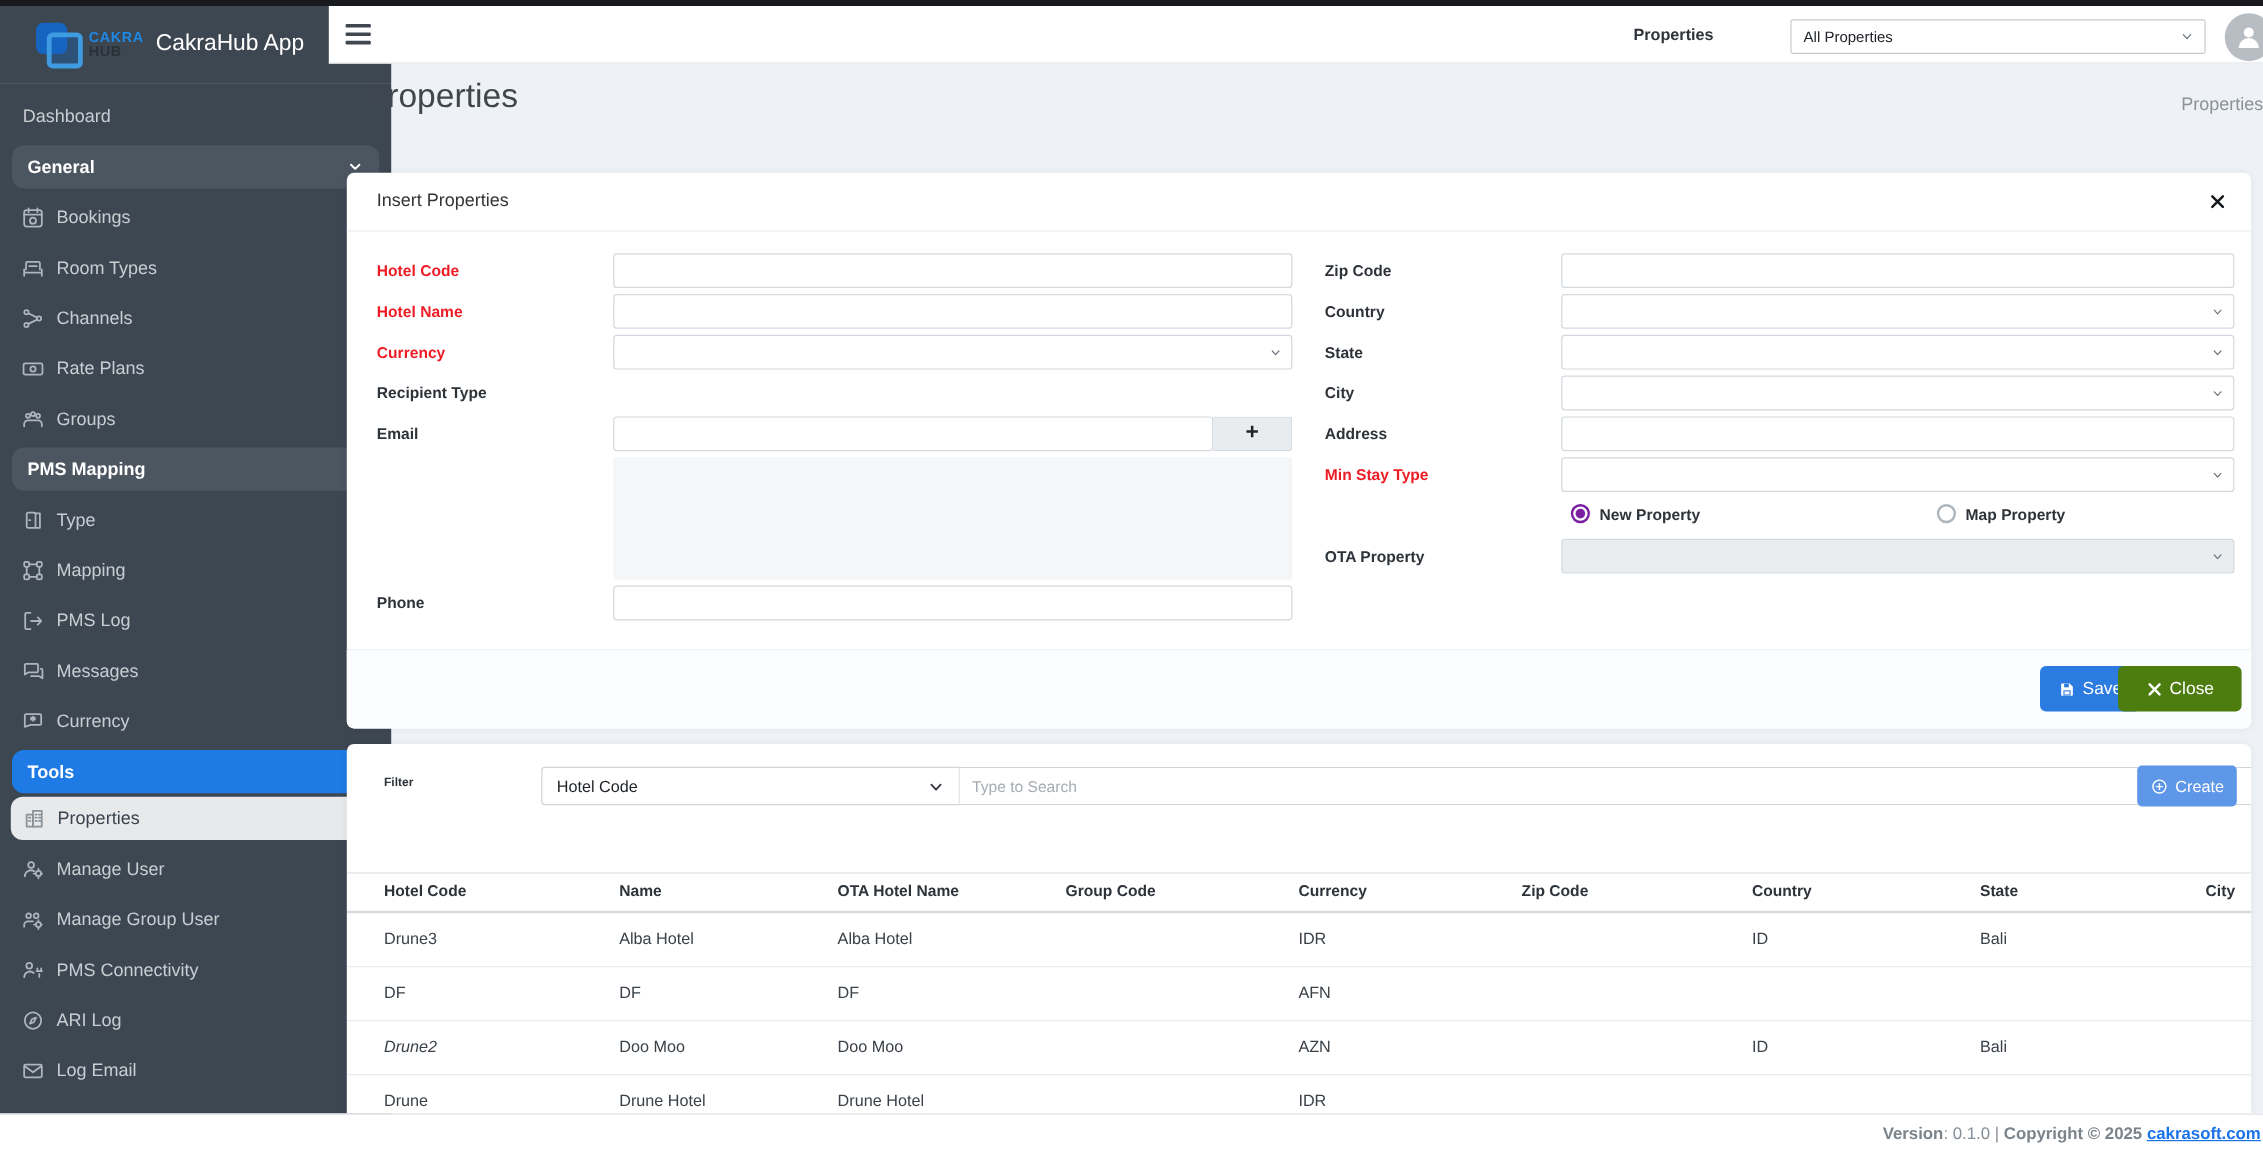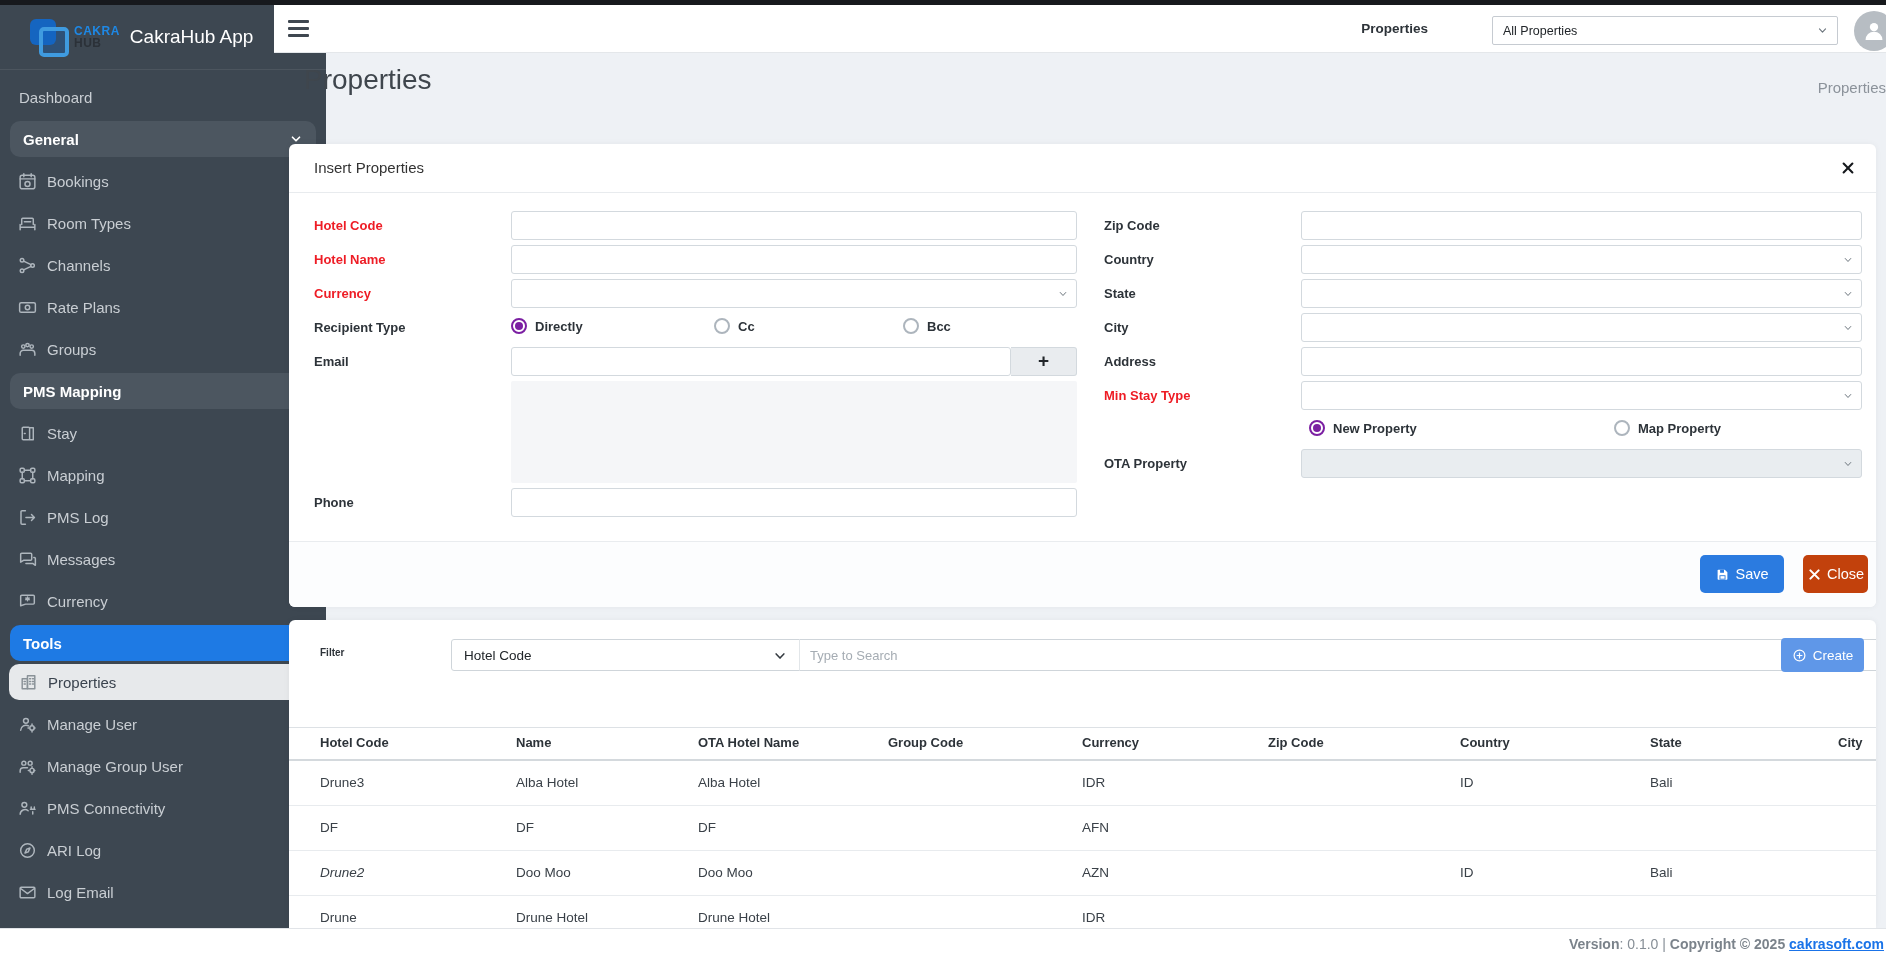--- a/index.html
+++ b/index.html
@@ -62,21 +62,21 @@
   .radio-opt{position:absolute;top:5px;display:flex;align-items:center;cursor:pointer;}
   .radio-circ{width:16px;height:16px;border-radius:50%;border:2px solid #adb5bd;box-sizing:border-box;background:#fff;margin-right:8px;position:relative;flex:none;}
   .radio-opt.checked .radio-circ{border-color:#7b1fa2;}
   .radio-opt.checked .radio-circ::after{content:"";position:absolute;left:2px;top:2px;width:8px;height:8px;border-radius:50%;background:#7b1fa2;}
   .radio-lab{font-size:13px;font-weight:700;color:#2d3339;}
   .email-input{width:500px !important;display:inline-block;vertical-align:top;}
   .add-btn{position:absolute;left:500px;top:0;width:66px;height:29px;background:#e9ecef;border:1px solid #d3d9de;border-left:none;border-radius:0 3px 3px 0;font-size:19px;font-weight:700;color:#212529;line-height:26px;text-align:center;cursor:pointer;box-sizing:border-box;}
   #card1-footer{position:absolute;left:0;bottom:0;width:100%;height:65px;border-top:1px solid #e9ecef;background:#fcfdfe;border-radius:0 0 6px 6px;}
   .btn{position:absolute;top:13px;height:38px;border:none;border-radius:5px;color:#fff;font-size:14.5px;font-family:"Liberation Sans",sans-serif;display:flex;align-items:center;justify-content:center;cursor:pointer;padding:0 12px;}
   #btn-save{right:92px;width:84px;background:#2b7be0;}
-  #btn-close{right:8px;width:65px;background:#c2410c;}
+  #btn-close{right:8px;width:103px;background:#4d7c0f;}
   .btn .bicon{width:15px;height:15px;margin-right:5px;flex:none;}
   
   #card2{position:absolute;left:289px;top:620px;width:1587px;height:308px;background:#fff;border-radius:6px 6px 0 0;box-shadow:0 0 6px rgba(0,0,0,.05);overflow:hidden;}
   #filter-label{position:absolute;left:31px;top:27px;font-size:10px;font-weight:700;color:#2d3339;text-align:center;}
   #filter-select{position:absolute;left:162px;top:19px;width:349px;height:32px;border:1px solid #cfd5da;border-radius:3px 0 0 3px;background:#fff;display:flex;align-items:center;padding-left:12px;font-size:13.5px;color:#212529;cursor:pointer;box-sizing:border-box;}
   #filter-select .chev{position:absolute;right:12px;top:9px;width:14px;height:14px;color:#343a40;}
   #search-input{position:absolute;left:510px;top:19px;width:1268px;height:32px;border:1px solid #cfd5da;border-left:1px solid #e2e6e9;border-radius:0 3px 3px 0;padding:0 10px;font-size:13px;font-family:"Liberation Sans",sans-serif;color:#212529;outline:none;box-sizing:border-box;}
   #search-input::placeholder{color:#a5acb3;}
   #btn-create{position:absolute;left:1492px;top:18px;width:83px;height:34px;background:#5f97e8;border:none;border-radius:4px;color:#fff;font-size:13.5px;font-family:"Liberation Sans",sans-serif;display:flex;align-items:center;justify-content:center;cursor:pointer;}
   #btn-create .bicon{width:15px;height:15px;margin-right:6px;}
@@ -179,21 +179,21 @@
           </svg>
         </span>
       </div>
       <div class="side-item">
         <span class="ico">
           <svg viewBox="0 0 20 20" width="100%" height="100%" fill="none" stroke="currentColor" stroke-width="1.4" stroke-linecap="round" stroke-linejoin="round">
             <rect x="5" y="4" width="7" height="12" rx="1"></rect>
             <path d="M12 4.5h3.5v11.5H12M7 10h.8"></path>
           </svg>
         </span>
-        <span>Stay</span>
+        <span>Type</span>
       </div>
       <div class="side-item">
         <span class="ico">
           <svg viewBox="0 0 20 20" width="100%" height="100%" fill="none" stroke="currentColor" stroke-width="1.4" stroke-linecap="round" stroke-linejoin="round">
             <rect x="3" y="3" width="4" height="4" rx="1.2"></rect>
             <rect x="13" y="3" width="4" height="4" rx="1.2"></rect>
             <rect x="3" y="13" width="4" height="4" rx="1.2"></rect>
             <rect x="13" y="13" width="4" height="4" rx="1.2"></rect>
             <path d="M7 5h6M7 15h6M5 7v6M15 7v6"></path>
           </svg>
@@ -352,34 +352,20 @@
             <span class="chev">
               <svg viewBox="0 0 20 20" width="100%" height="100%" fill="none" stroke="currentColor" stroke-width="2" stroke-linecap="round" stroke-linejoin="round">
                 <path d="M4.5 7l5.5 6 5.5-6"></path>
               </svg>
             </span>
           </div>
         </div>
       </div>
       <div class="frow">
         <span class="flabel">Recipient Type</span>
-        <div class="fctrl">
-          <div class="radio-opt checked" style="left: 0px;">
-            <span class="radio-circ"></span>
-            <span class="radio-lab">Directly</span>
-          </div>
-          <div class="radio-opt" style="left: 203px;">
-            <span class="radio-circ"></span>
-            <span class="radio-lab">Cc</span>
-          </div>
-          <div class="radio-opt" style="left: 392px;">
-            <span class="radio-circ"></span>
-            <span class="radio-lab">Bcc</span>
-          </div>
-        </div>
       </div>
       <div class="frow">
         <span class="flabel">Email</span>
         <div class="fctrl"><input class="finput email-input" style=""><div class="add-btn">+</div></div>
       </div>
       <div class="frow tall">
         <div class="flistbox"></div>
       </div>
       <div class="frow">
         <span class="flabel">Phone</span>

